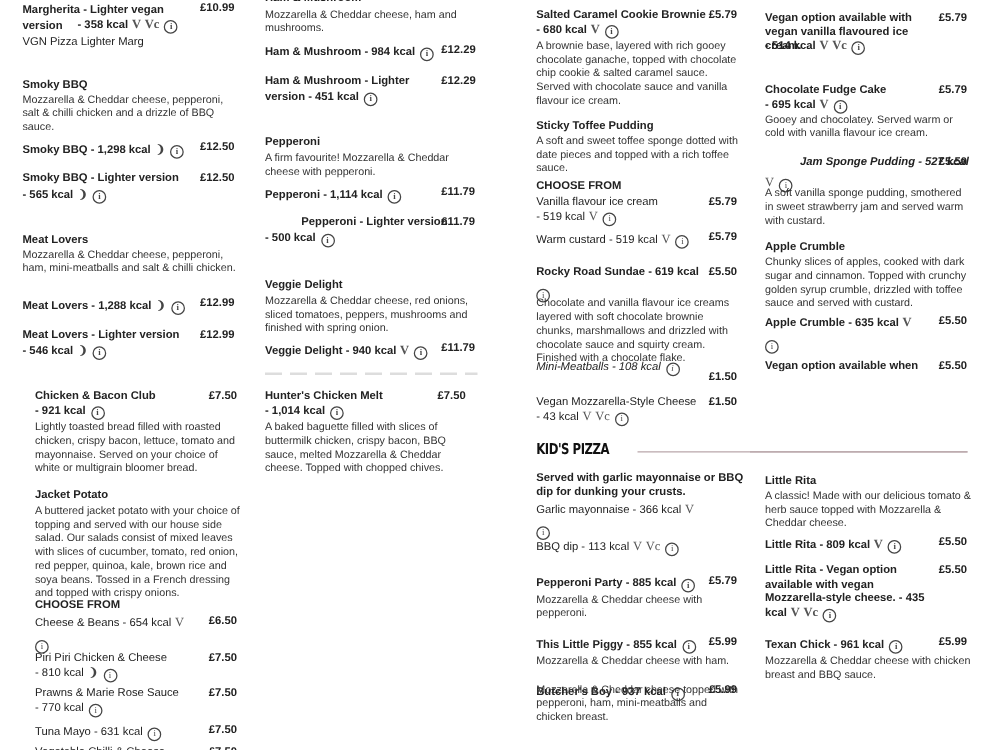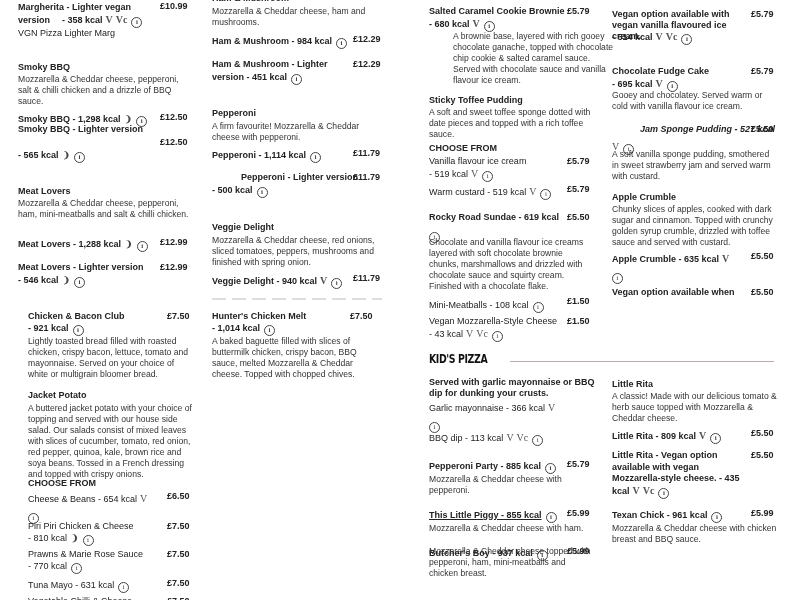--- a/index.html
+++ b/index.html
@@ -25,21 +25,21 @@
 <div class="abs" style="left:62px;top:14px;font-size:9px;font-weight:bold;">
   <span> - 358 kcal</span><span class="sym">V</span><span class="sym">Vc</span><span class="info">i</span>
 </div>
 <div class="p abs" style="left:160px;top:1px;">£10.99</div>
 <div class="n abs" style="left:18px;top:28px;">VGN Pizza Lighter Marg</div>
 
 <div class="t abs" style="left:18px;top:62px;">Smoky BBQ</div>
 <div class="d abs" style="left:18px;top:74px;width:175px;">Mozzarella &amp; Cheddar cheese, pepperoni, salt &amp; chilli chicken and a drizzle of BBQ sauce.</div>
 <div class="abs t" style="left:18px;top:114px;"><span>Smoky BBQ  - 1,298 kcal</span><span class="chili">❩</span><span class="info">i</span></div>
 <div class="p abs" style="left:160px;top:112px;">£12.50</div>
-<div class="abs t" style="left:18px;top:124px;">Smoky BBQ - Lighter version</div>
+<div class="abs t" style="left:18px;top:137px;">Smoky BBQ - Lighter version</div>
 <div class="p abs" style="left:160px;top:137px;">£12.50</div>
 <div class="abs t" style="left:18px;top:150px;"><span>- 565 kcal</span><span class="chili">❩</span><span class="info">i</span></div>
 
 <div class="t abs" style="left:18px;top:186px;">Meat Lovers</div>
 <div class="d abs" style="left:18px;top:198px;width:175px;">Mozzarella &amp; Cheddar cheese, pepperoni, ham, mini-meatballs and salt &amp; chilli chicken.</div>
 <div class="abs t" style="left:18px;top:239px;"><span>Meat Lovers  - 1,288 kcal</span><span class="chili">❩</span><span class="info">i</span></div>
 <div class="p abs" style="left:160px;top:237px;">£12.99</div>
 <div class="abs t" style="left:18px;top:262px;">Meat Lovers - Lighter version</div>
 <div class="p abs" style="left:160px;top:262px;">£12.99</div>
 <div class="abs t" style="left:18px;top:275px;"><span>- 546 kcal</span><span class="chili">❩</span><span class="info">i</span></div>
@@ -93,55 +93,55 @@
 <div class="fade" style="left:212px;top:298px;width:170px;"></div>
 
 <div class="t abs" style="left:212px;top:311px;">Hunter's Chicken Melt</div>
 <div class="p abs" style="left:350px;top:311px;">£7.50</div>
 <div class="abs t" style="left:212px;top:323px;"><span>- 1,014 kcal</span><span class="info">i</span></div>
 <div class="d abs" style="left:212px;top:336px;width:165px;">A baked baguette filled with slices of buttermilk chicken, crispy bacon, BBQ sauce, melted Mozzarella &amp; Cheddar cheese. Topped with chopped chives.</div>
 
 <div class="t abs" style="left:429px;top:6px;">Salted Caramel Cookie Brownie</div>
 <div class="p abs" style="left:567px;top:6px;">£5.79</div>
 <div class="abs t" style="left:429px;top:18px;"><span>- 680 kcal</span><span class="sym">V</span><span class="info">i</span></div>
-<div class="d abs" style="left:429px;top:31px;width:165px;margin-left:24px;">A brownie base, layered with rich gooey chocolate ganache, topped with chocolate chip cookie &amp; salted caramel sauce. Served with chocolate sauce and vanilla flavour ice cream.</div>
+<div class="d abs" style="left:429px;top:31px;width:165px;">A brownie base, layered with rich gooey chocolate ganache, topped with chocolate chip cookie &amp; salted caramel sauce. Served with chocolate sauce and vanilla flavour ice cream.</div>
 
 <div class="t abs" style="left:429px;top:95px;">Sticky Toffee Pudding</div>
 <div class="d abs" style="left:429px;top:107px;width:165px;">A soft and sweet toffee sponge dotted with date pieces and topped with a rich toffee sauce.</div>
 <div class="t abs" style="left:429px;top:143px;">CHOOSE FROM</div>
 <div class="n abs" style="left:429px;top:156px;">Vanilla flavour ice cream</div>
 <div class="n abs" style="left:429px;top:168px;"><span>- 519 kcal</span><span class="sym">V</span><span class="info">i</span></div>
 <div class="p abs" style="left:567px;top:156px;">£5.79</div>
 <div class="n abs" style="left:429px;top:186px;"><span>Warm custard  - 519 kcal</span><span class="sym">V</span><span class="info">i</span></div>
 <div class="p abs" style="left:567px;top:184px;">£5.79</div>
 
 <div class="t abs" style="left:429px;top:212px;">Rocky Road Sundae  - 619 kcal</div>
 <div class="p abs" style="left:567px;top:212px;">£5.50</div>
 <div class="abs" style="left:429px;top:224px;"><span class="info" style="margin-left:0">i</span></div>
 <div class="d abs" style="left:429px;top:237px;width:165px;">Chocolate and vanilla flavour ice creams layered with soft chocolate brownie chunks, marshmallows and drizzled with chocolate sauce and squirty cream. Finished with a chocolate flake.</div>
 
-<div class="n abs" style="left:429px;top:300px;"><span>Mini-Meatballs  - 108 kcal</span><span class="info">i</span></div>
+<div class="n abs" style="left:429px;top:288px;font-style:italic;"><span>Mini-Meatballs  - 108 kcal</span><span class="info">i</span></div>
 <div class="p abs" style="left:567px;top:296px;height:8px;overflow:hidden;">£1.50</div>
 <div class="n abs" style="left:429px;top:316px;">Vegan Mozzarella-Style Cheese</div>
 <div class="p abs" style="left:567px;top:316px;">£1.50</div>
 <div class="n abs" style="left:429px;top:328px;"><span>- 43 kcal</span><span class="sym">V</span><span class="sym">Vc</span><span class="info">i</span></div>
 
 <div class="hdr" style="left:429px;top:352px;">KID'S PIZZA</div>
 <div class="rule" style="left:510px;top:361px;width:264px;"></div>
 
 <div class="t abs" style="left:429px;top:377px;width:170px;line-height:11px;">Served with garlic mayonnaise or BBQ dip for dunking your crusts.</div>
 <div class="n abs" style="left:429px;top:402px;"><span>Garlic mayonnaise  - 366 kcal</span><span class="sym">V</span></div>
 <div class="abs" style="left:429px;top:414px;"><span class="info" style="margin-left:0">i</span></div>
 <div class="n abs" style="left:429px;top:432px;"><span>BBQ dip  - 113 kcal</span><span class="sym">V</span><span class="sym">Vc</span><span class="info">i</span></div>
 
 <div class="abs t" style="left:429px;top:461px;"><span>Pepperoni Party  - 885 kcal</span><span class="info">i</span></div>
 <div class="p abs" style="left:567px;top:459px;">£5.79</div>
 <div class="d abs" style="left:429px;top:474px;width:160px;">Mozzarella &amp; Cheddar cheese with pepperoni.</div>
 
-<div class="abs t" style="left:429px;top:510px;text-decoration:underline;"><span>This Little Piggy  - 855 kcal</span><span class="info">i</span></div>
+<div class="abs t" style="left:429px;top:510px;"><span>This Little Piggy  - 855 kcal</span><span class="info">i</span></div>
 <div class="p abs" style="left:567px;top:508px;">£5.99</div>
 <div class="d abs" style="left:429px;top:523px;width:170px;">Mozzarella &amp; Cheddar cheese with ham.</div>
 
 <div class="abs t" style="left:429px;top:548px;"><span>Butcher's Boy  - 937 kcal</span><span class="info">i</span></div>
 <div class="p abs" style="left:567px;top:546px;">£5.99</div>
 <div class="d abs" style="left:429px;top:546px;width:165px;">Mozzarella &amp; Cheddar cheese topped with pepperoni, ham, mini-meatballs and chicken breast.</div>
 
 <div class="t abs" style="left:612px;top:9px;width:135px;line-height:11px;">Vegan option available with vegan vanilla flavoured ice cream.</div>
 <div class="p abs" style="left:751px;top:9px;">£5.79</div>
 <div class="abs t" style="left:612px;top:31px;"><span>- 514 kcal</span><span class="sym">V</span><span class="sym">Vc</span><span class="info">i</span></div>

